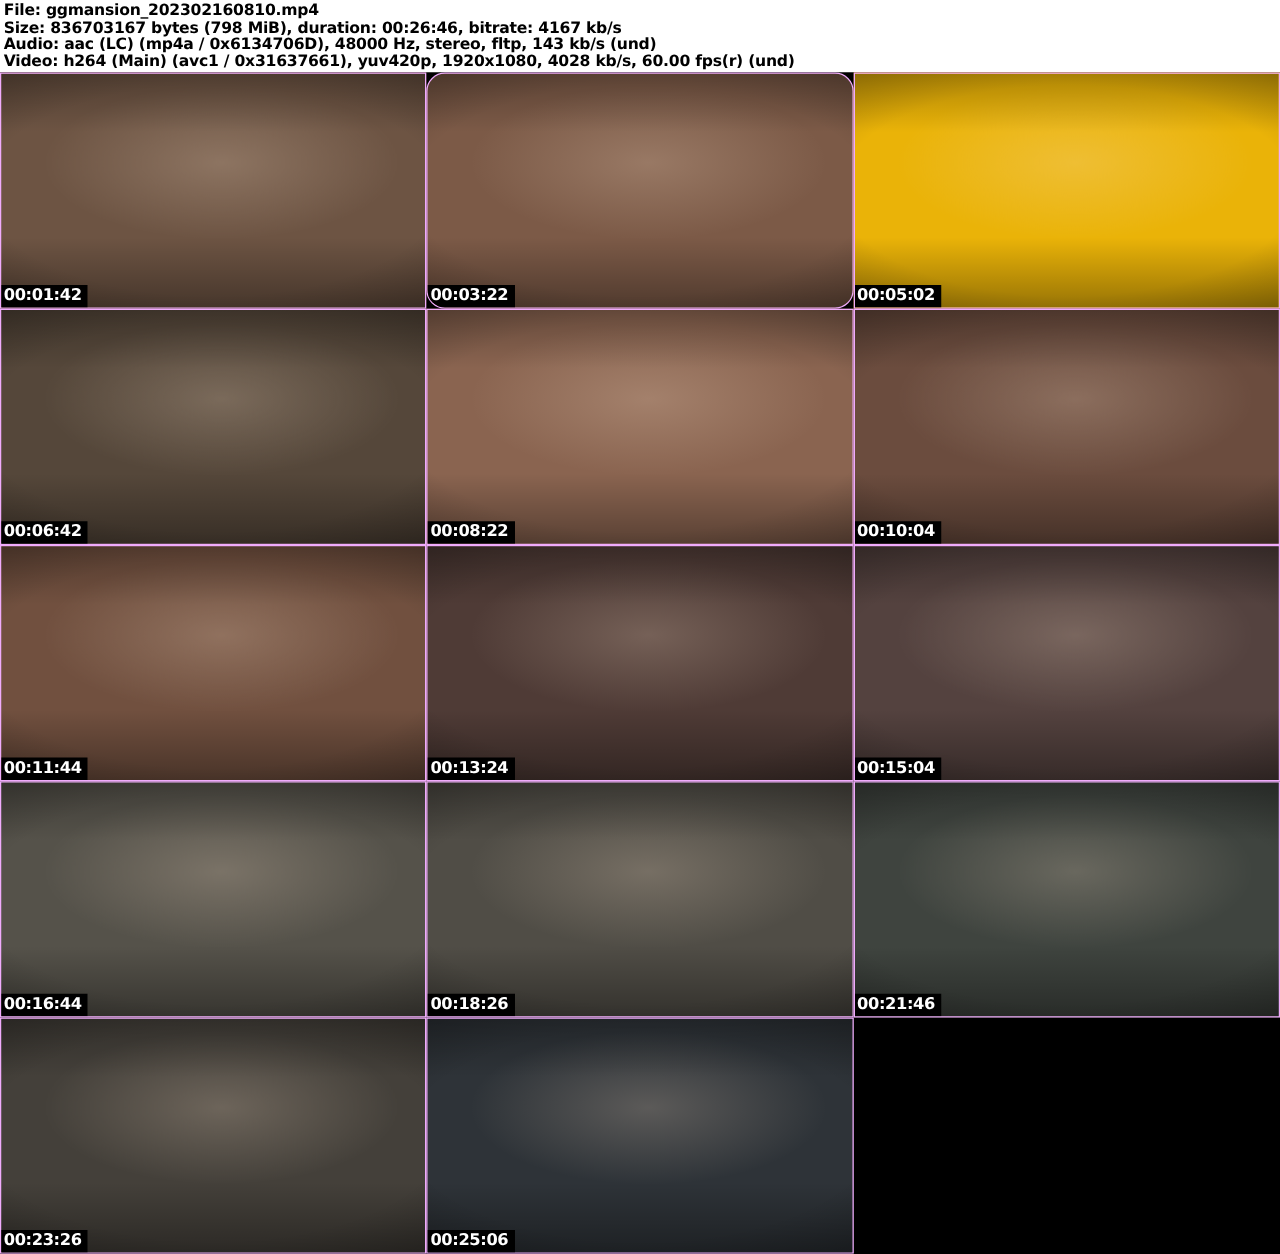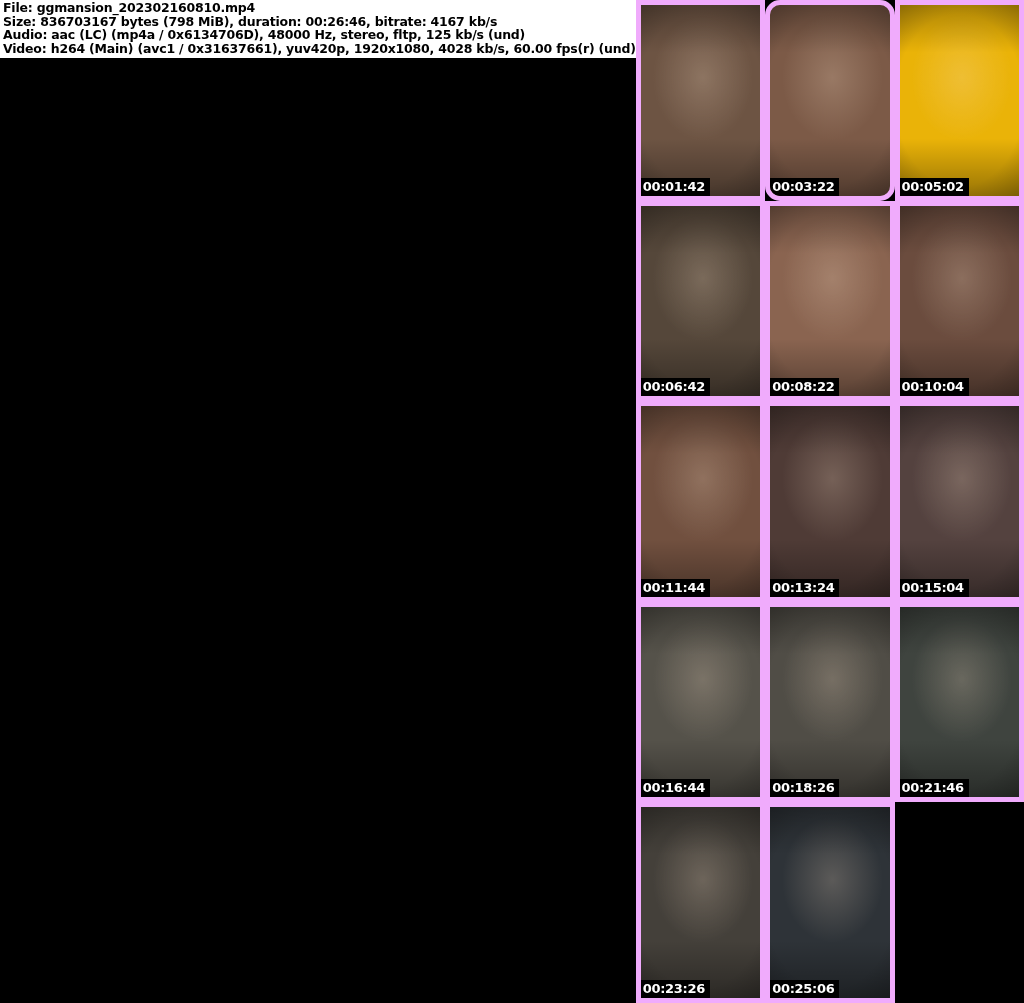--- a/index.html
+++ b/index.html
@@ -6,21 +6,21 @@
     margin: 0;
     padding: 0;
     background: #000000;
     width: 1024px;
     font-family: "DejaVu Sans", "Liberation Sans", sans-serif;
   }
   .sheet {
     width: 1024px;
     height: 1003px;
     display: flex;
-    flex-direction: row;
+    flex-direction: column;
     background: #000000;
   }
   
   .meta-header {
     background: #ffffff;
     color: #000000;
     padding: 1px 0 2px 3px;
     height: 55px;
     flex: 0 0 auto;
   }
@@ -36,21 +36,21 @@
     flex: 1 1 auto;
     display: grid;
     grid-template-columns: repeat(3, 1fr);
     grid-template-rows: repeat(5, 1fr);
     background: #000000;
   }
   .thumb {
     position: relative;
     overflow: hidden;
     box-sizing: border-box;
-    border: 5px solid #f0abfc;
+    border: 1px solid #f0abfc;
     background: #4a3c32;
     text-decoration: underline;
   }
   
   .thumb::before {
     content: "";
     position: absolute;
     inset: 0;
     background:
       radial-gradient(ellipse 70% 55% at 52% 38%, rgba(255,230,205,0.22), rgba(0,0,0,0) 60%),
@@ -78,21 +78,21 @@
   }
 </style>
 </head>
 <body>
 
 <div class="sheet">
 
   <div class="meta-header">
     <div class="meta-line">File: ggmansion_202302160810.mp4</div>
     <div class="meta-line">Size: 836703167 bytes (798 MiB), duration: 00:26:46, bitrate: 4167 kb/s</div>
-    <div class="meta-line">Audio: aac (LC) (mp4a / 0x6134706D), 48000 Hz, stereo, fltp, 125 kb/s (und)</div>
+    <div class="meta-line">Audio: aac (LC) (mp4a / 0x6134706D), 48000 Hz, stereo, fltp, 143 kb/s (und)</div>
     <div class="meta-line">Video: h264 (Main) (avc1 / 0x31637661), yuv420p, 1920x1080, 4028 kb/s, 60.00 fps(r) (und)</div>
   </div>
 
   <div class="thumb-grid">
     <div class="thumb" style="background: rgb(109, 84, 67);">
       <span class="timestamp">00:01:42</span>
     </div>
     <div class="thumb" style="background: rgb(124, 90, 71); border-radius: 15px;">
       <span class="timestamp">00:03:22</span>
     </div>

